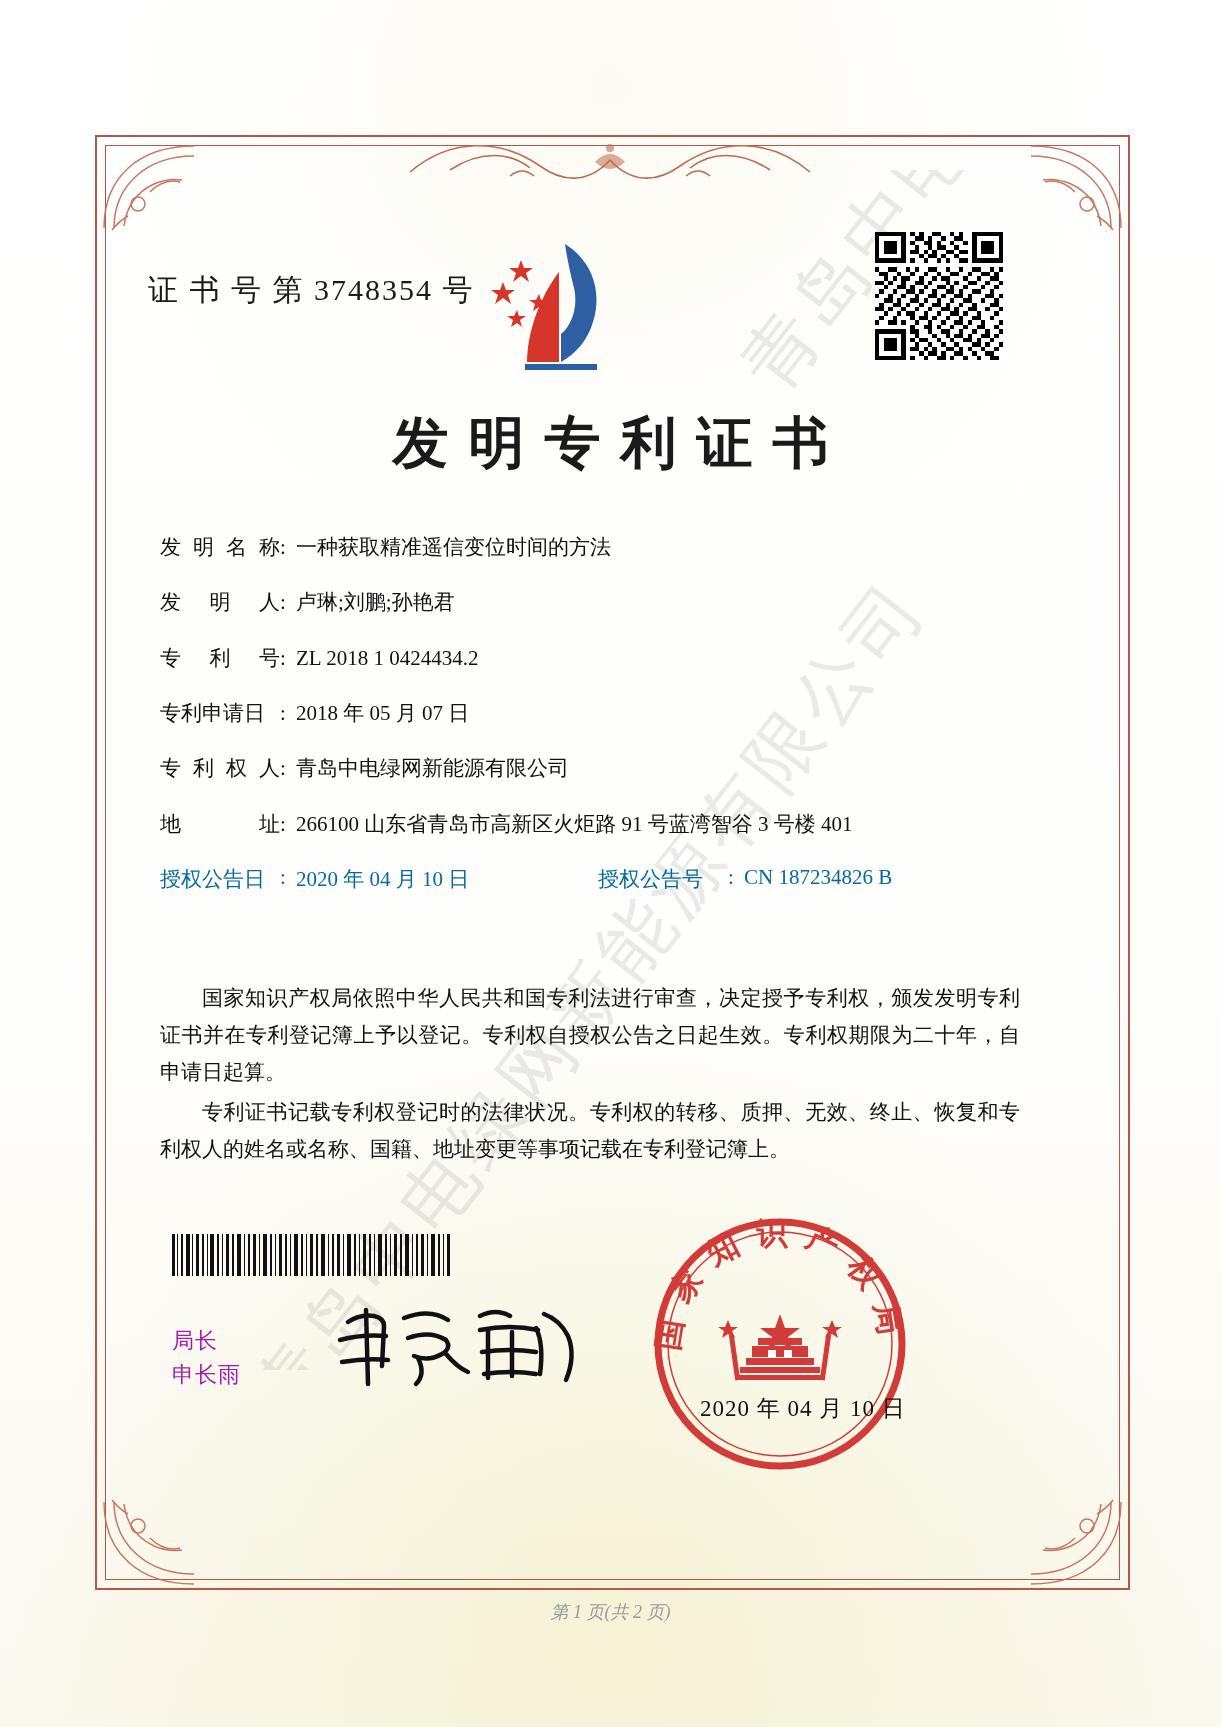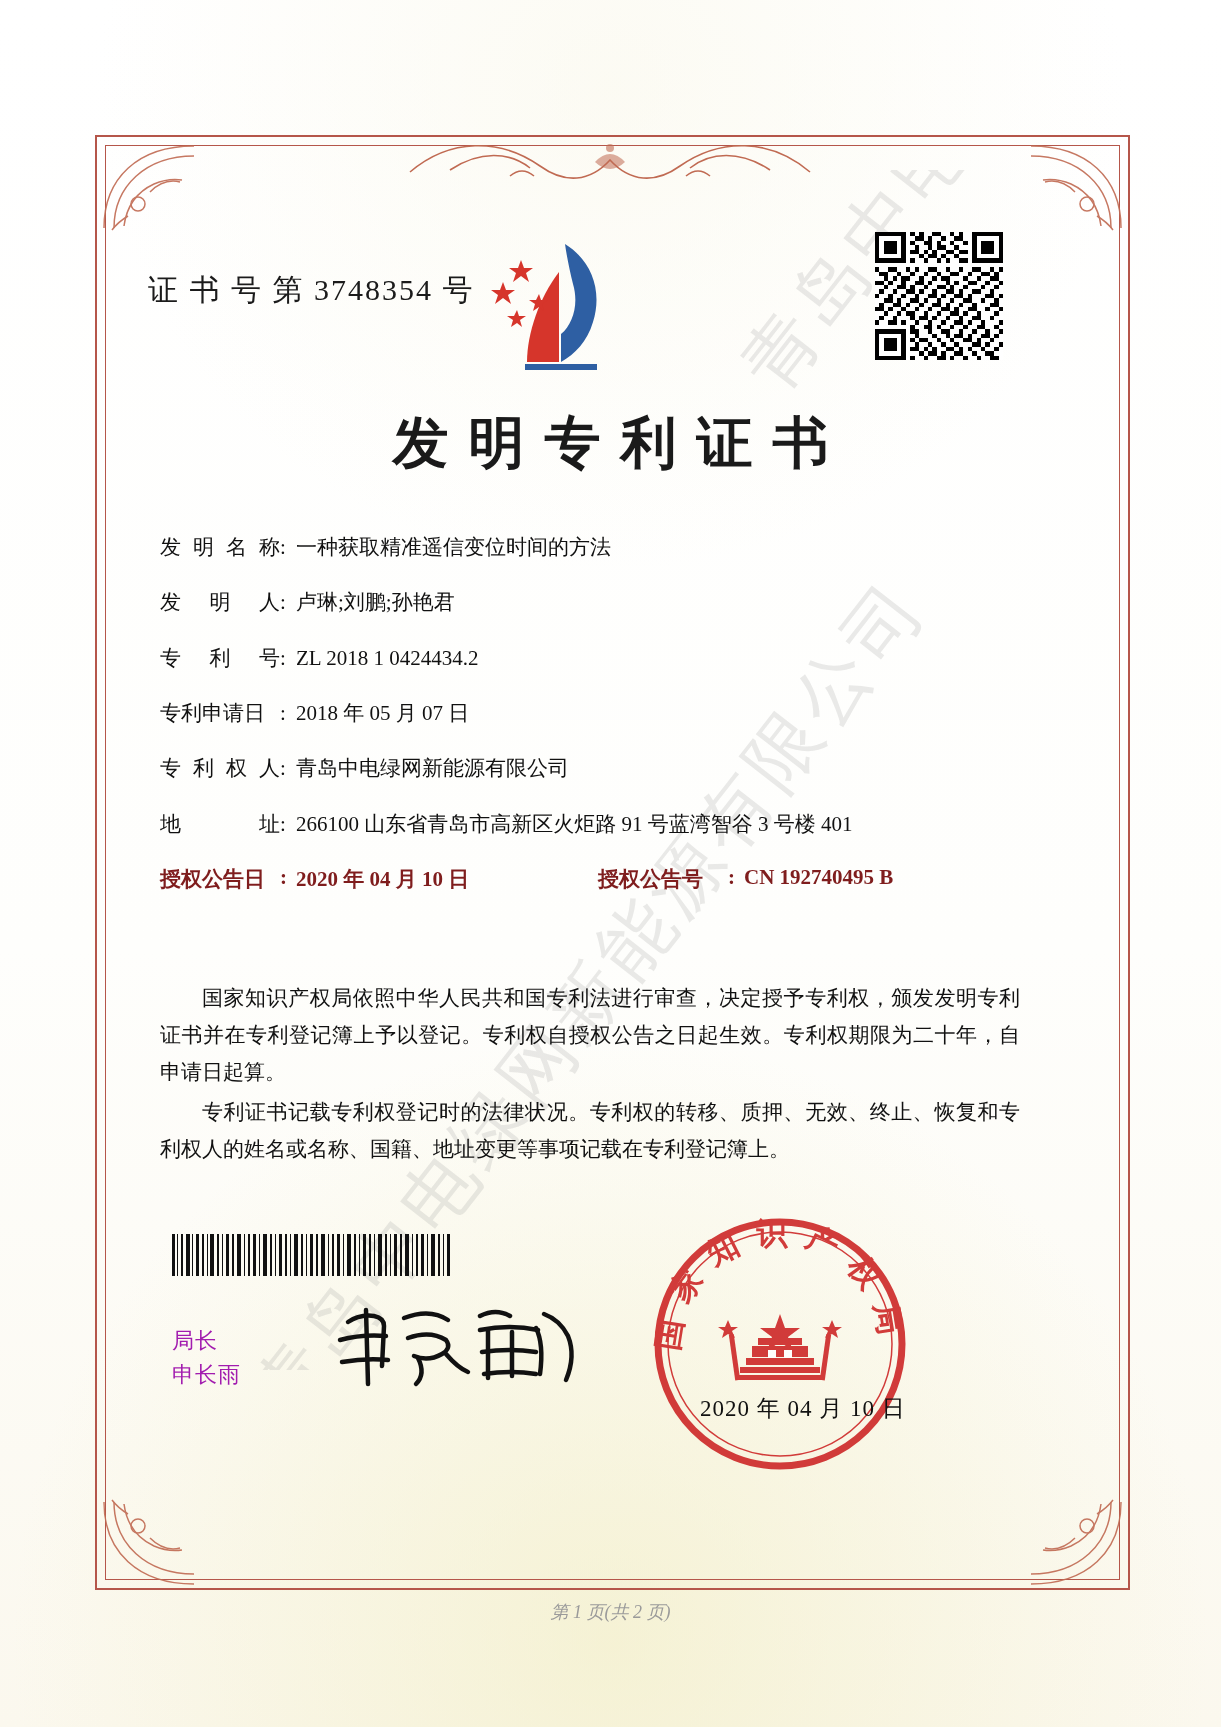--- a/index.html
+++ b/index.html
@@ -153,23 +153,22 @@
   .field-value {
     flex: 1 1 auto;
     word-break: break-all;
   }
   .field-value.wide { max-width: 600px; }
 
   .row-split {
     display: flex;
     align-items: center;
     font-size: 21px;
-    color: #7f1d1d;
+    color: #0369a1;
     margin-bottom: 27px;
-    font-weight: bold;
   }
   .split-left  { flex: 0 0 430px; display: flex; }
   .split-right { flex: 1 1 auto;  display: flex; }
   .split-left .field-label,
   .split-right .field-label { width: 120px; flex: 0 0 120px; }
   .split-right .field-label { width: 130px; flex: 0 0 130px; margin-left: 8px; }
 
   
   .paras {
     position: absolute;
@@ -613,21 +612,21 @@
 
     <div class="row-split">
       <div class="split-left">
         <div class="field-label">授权公告日</div>
         <div class="field-colon">:</div>
         <div class="field-value">2020 年 04 月 10 日</div>
       </div>
       <div class="split-right">
         <div class="field-label">授权公告号</div>
         <div class="field-colon">:</div>
-        <div class="field-value">CN 192740495 B</div>
+        <div class="field-value">CN 187234826 B</div>
       </div>
     </div>
 
   </div>
 
   <div class="paras">
     <p>国家知识产权局依照中华人民共和国专利法进行审查，决定授予专利权，颁发发明专利证书并在专利登记簿上予以登记。专利权自授权公告之日起生效。专利权期限为二十年，自申请日起算。</p>
     <p>专利证书记载专利权登记时的法律状况。专利权的转移、质押、无效、终止、恢复和专利权人的姓名或名称、国籍、地址变更等事项记载在专利登记簿上。</p>
   </div>
 

